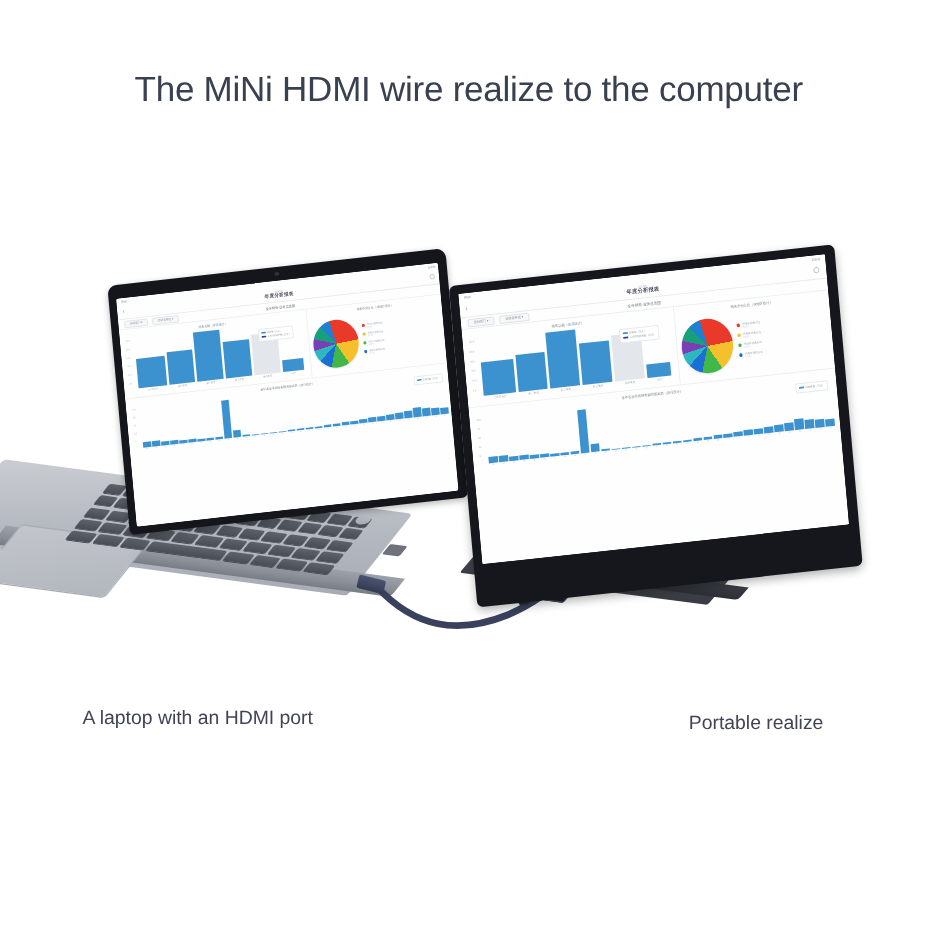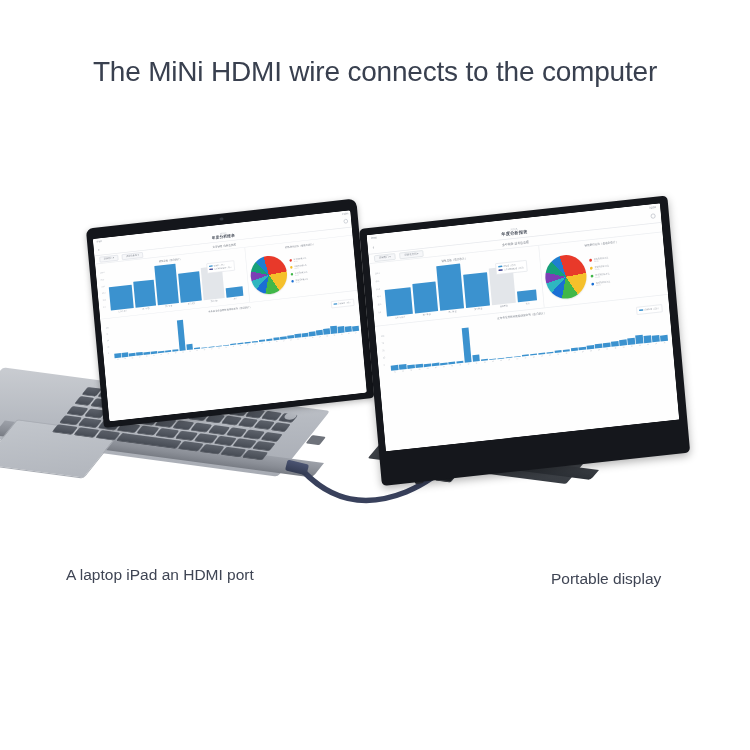--- a/index.html
+++ b/index.html
@@ -200,21 +200,21 @@
 
   
   .skew-lap{transform-origin:top left;}
   .skew-mon{transform-origin:top left;}
 </style>
 </head>
 <body>
 
 <div id="stage">
 
-  <div class="hdr" id="title">The MiNi HDMI wire connects to the computer</div>
+  <div class="hdr" id="title">The MiNi HDMI wire realize to the computer</div>
 
   <div id="laptop">
 
     <div id="base-top"></div>
     <div id="base-side"></div>
     <div id="trackpad"></div>
 
     <div id="keyzone">
       <div class="krow">
         <div class="key"></div>
@@ -825,16 +825,16 @@
                     </div>
                   </div>
                 </div>
               </div>
             </div>
         </div>
       </div>
     </div>
   </div>
 
-  <div class="cap" id="cap-left">A laptop iPad an HDMI port</div>
-  <div class="cap" id="cap-right">Portable display</div>
+  <div class="cap" id="cap-left">A laptop with an HDMI port</div>
+  <div class="cap" id="cap-right">Portable realize</div>
 
 </div>
 
 </body></html>

